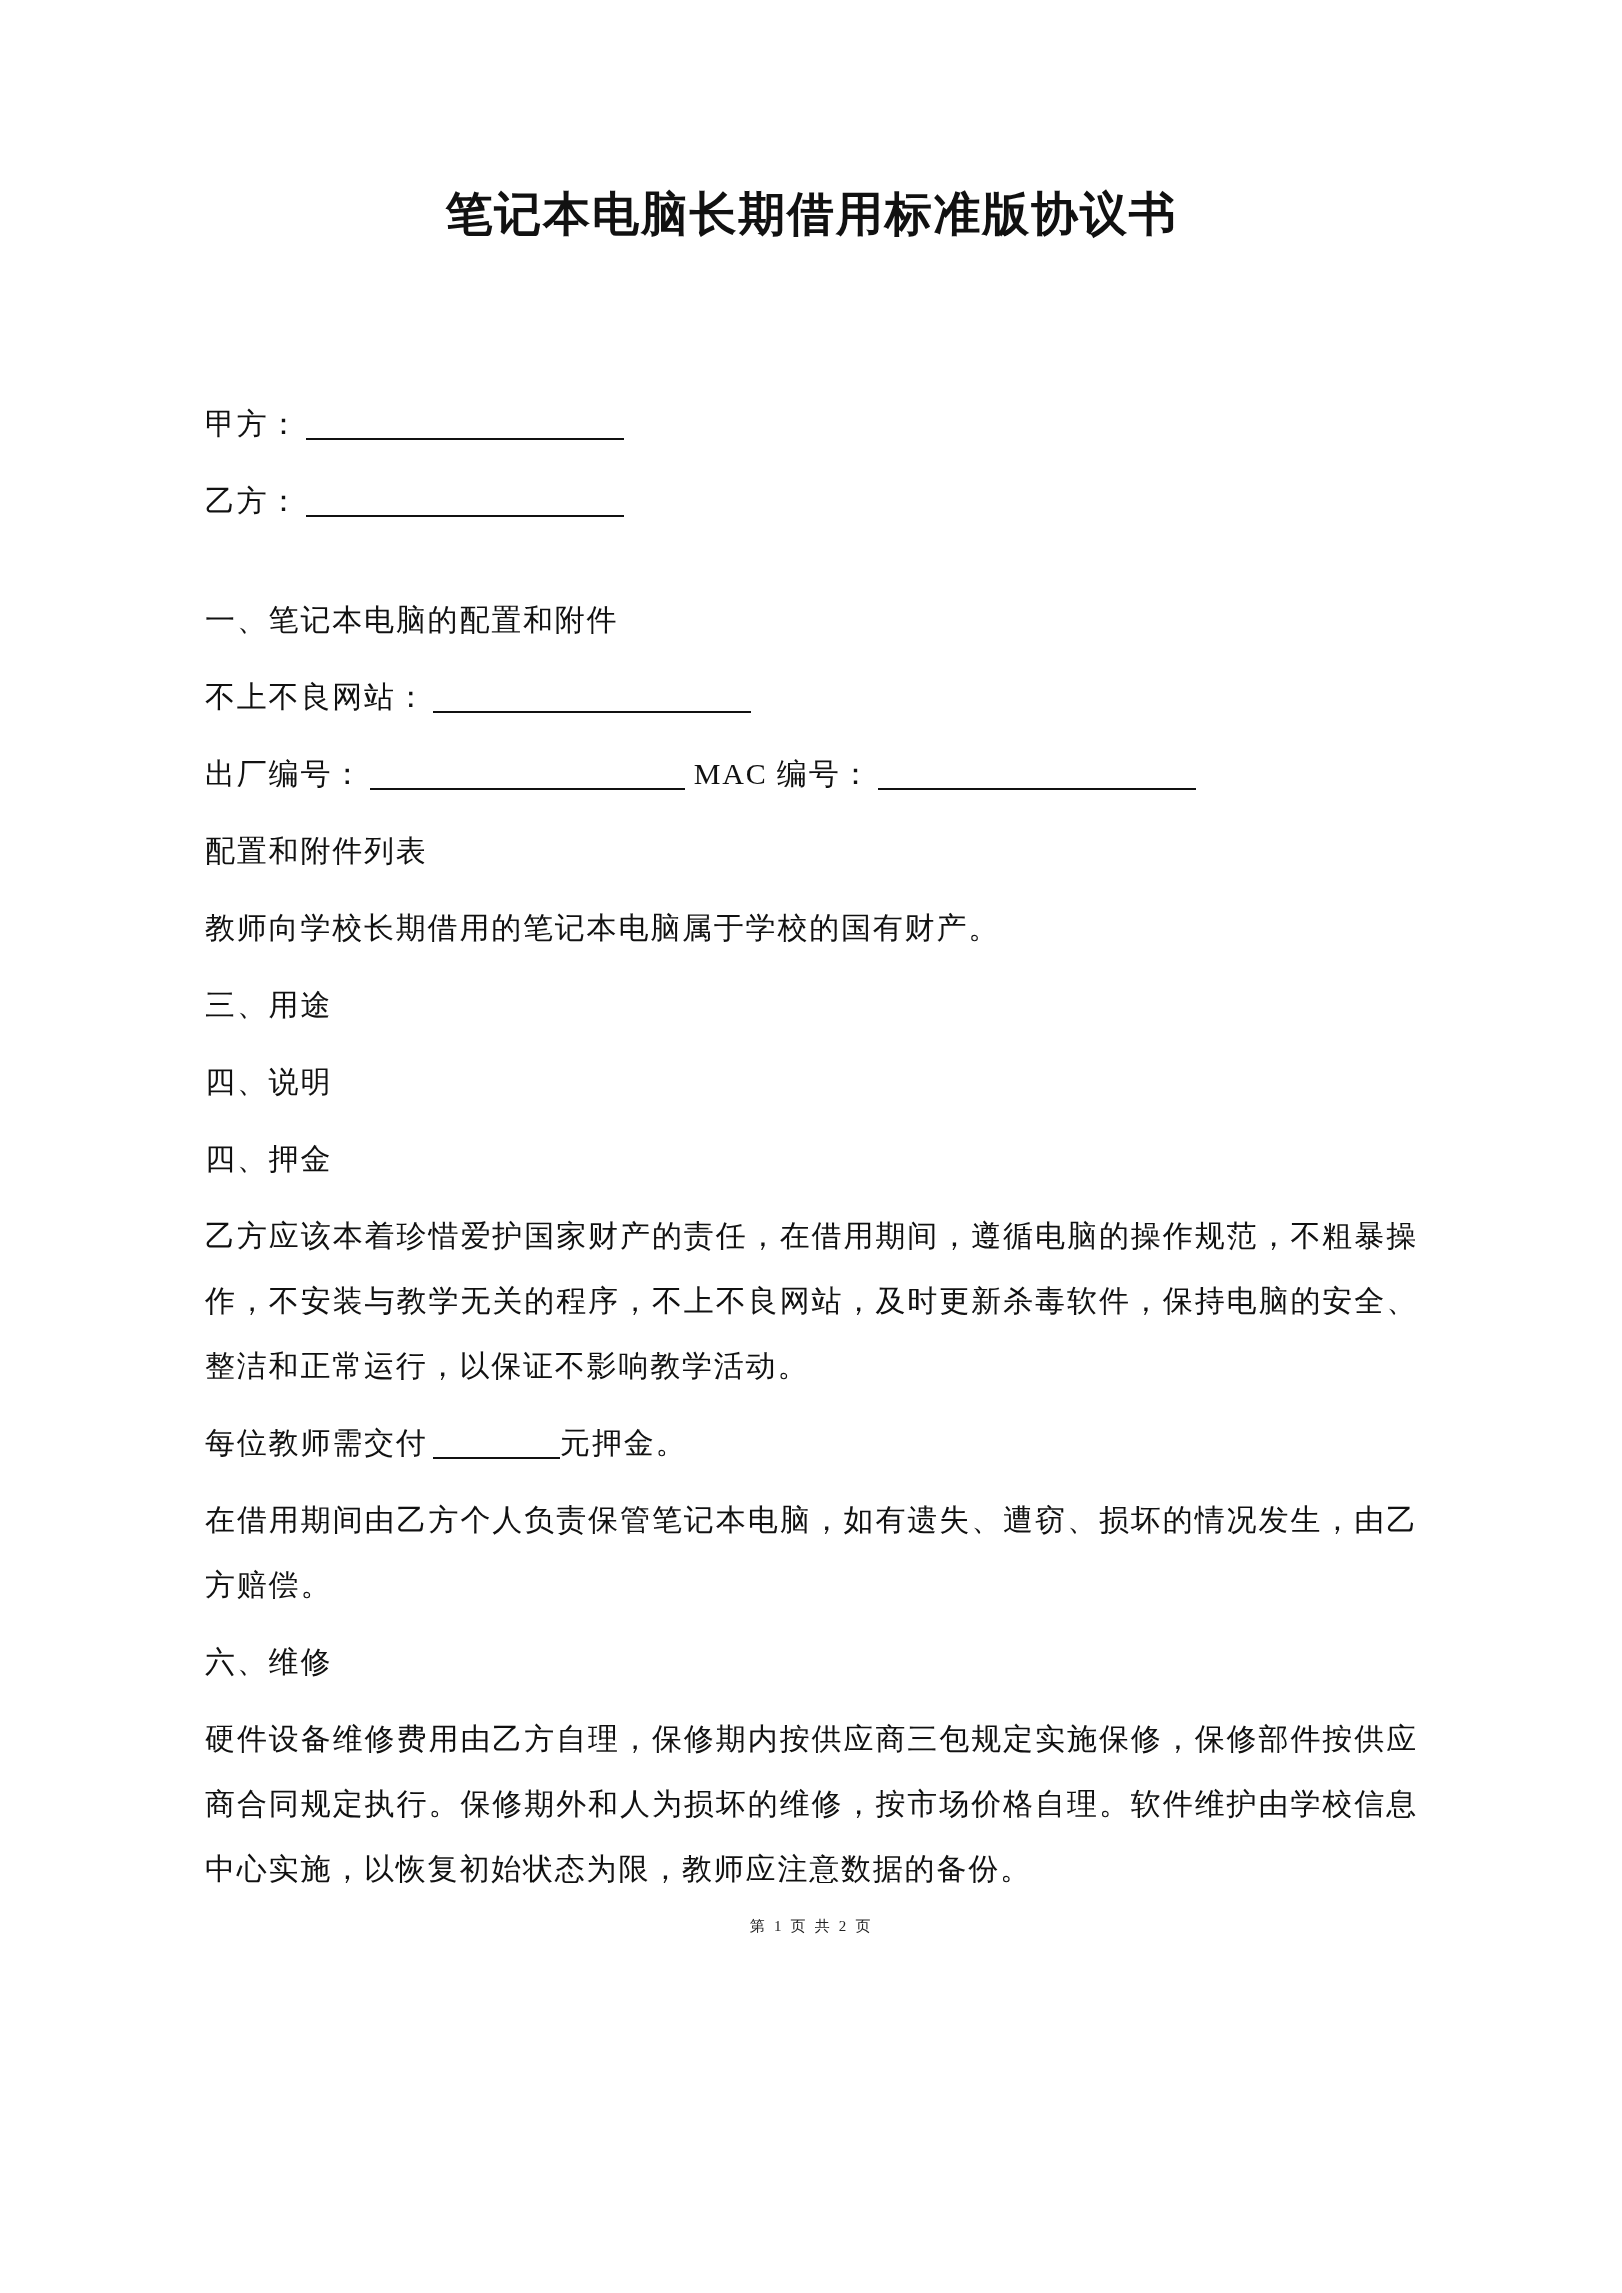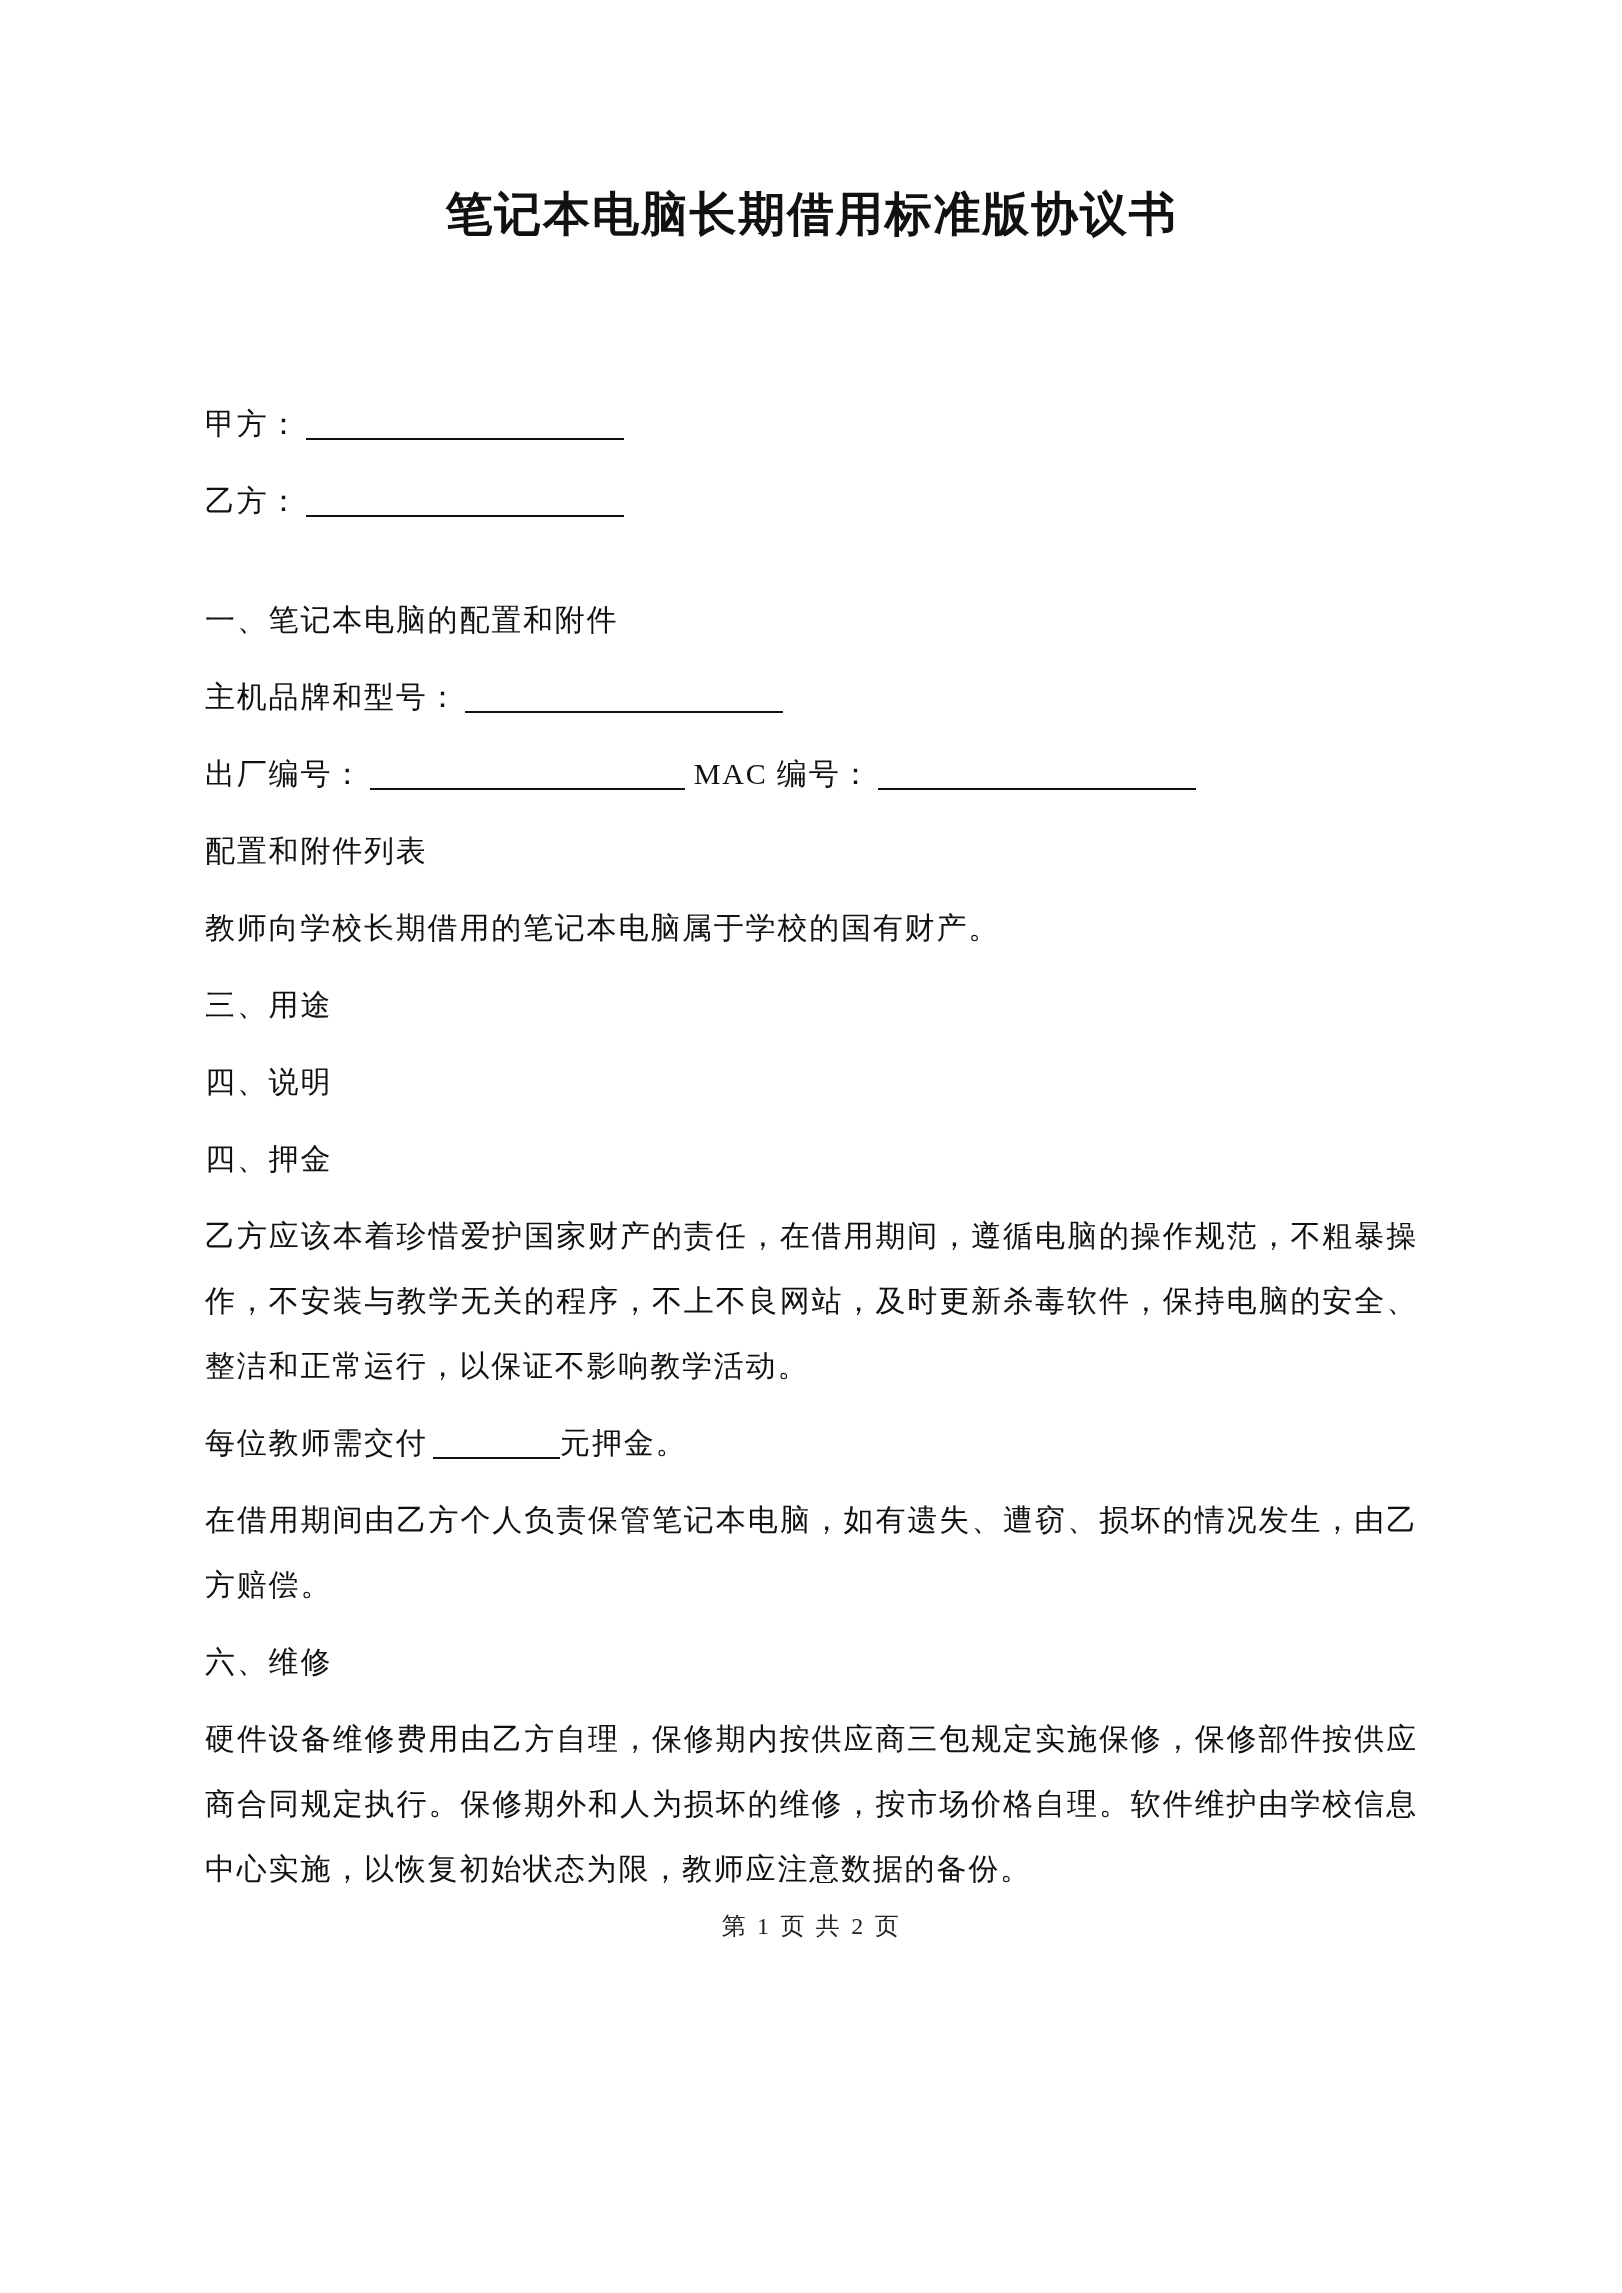--- a/index.html
+++ b/index.html
@@ -47,40 +47,40 @@
   .blank {
     display: inline-block;
     height: 9px;
     border-bottom: 2.3px solid #111111;
     vertical-align: -6.4px;
     margin-left: 5.5px;
   }
   .footer {
     margin-top: 9px;
     text-align: center;
-    font-size: 24px;
+    font-size: 15px;
     line-height: 27px;
     letter-spacing: 2.7px;
     color: #222222;
   }
 </style>
 </head>
 <body>
 
 <div class="page">
   <h1 class="title">笔记本电脑长期借用标准版协议书</h1>
 
   <div class="party">
       <p><span>甲方：</span><span class="blank" style="width: 318px;"></span></p>
       <p><span>乙方：</span><span class="blank" style="width: 318px;"></span></p>
     </div>
 
   <div class="body">
       <p><span>一、笔记本电脑的配置和附件</span></p>
-      <p><span>主机品牌和型号：</span><span class="blank" style="width: 318px;"></span></p>
+      <p><span>不上不良网站：</span><span class="blank" style="width: 318px;"></span></p>
       <p><span>出厂编号：</span><span class="blank" style="width: 315px;"></span><span> MAC 编号：</span><span class="blank" style="width: 318px;"></span></p>
       <p><span>配置和附件列表</span></p>
       <p><span>教师向学校长期借用的笔记本电脑属于学校的国有财产。</span></p>
       <p><span>三、用途</span></p>
       <p><span>四、说明</span></p>
       <p><span>四、押金</span></p>
       <p><span>乙方应该本着珍惜爱护国家财产的责任，在借用期间，遵循电脑的操作规范，不粗暴操作，不安装与教学无关的程序，不上不良网站，及时更新杀毒软件，保持电脑的安全、整洁和正常运行，以保证不影响教学活动。</span></p>
       <p><span>每位教师需交付</span><span class="blank" style="width: 127px;"></span><span>元押金。</span></p>
       <p><span>在借用期间由乙方个人负责保管笔记本电脑，如有遗失、遭窃、损坏的情况发生，由乙方赔偿。</span></p>
       <p><span>六、维修</span></p>

